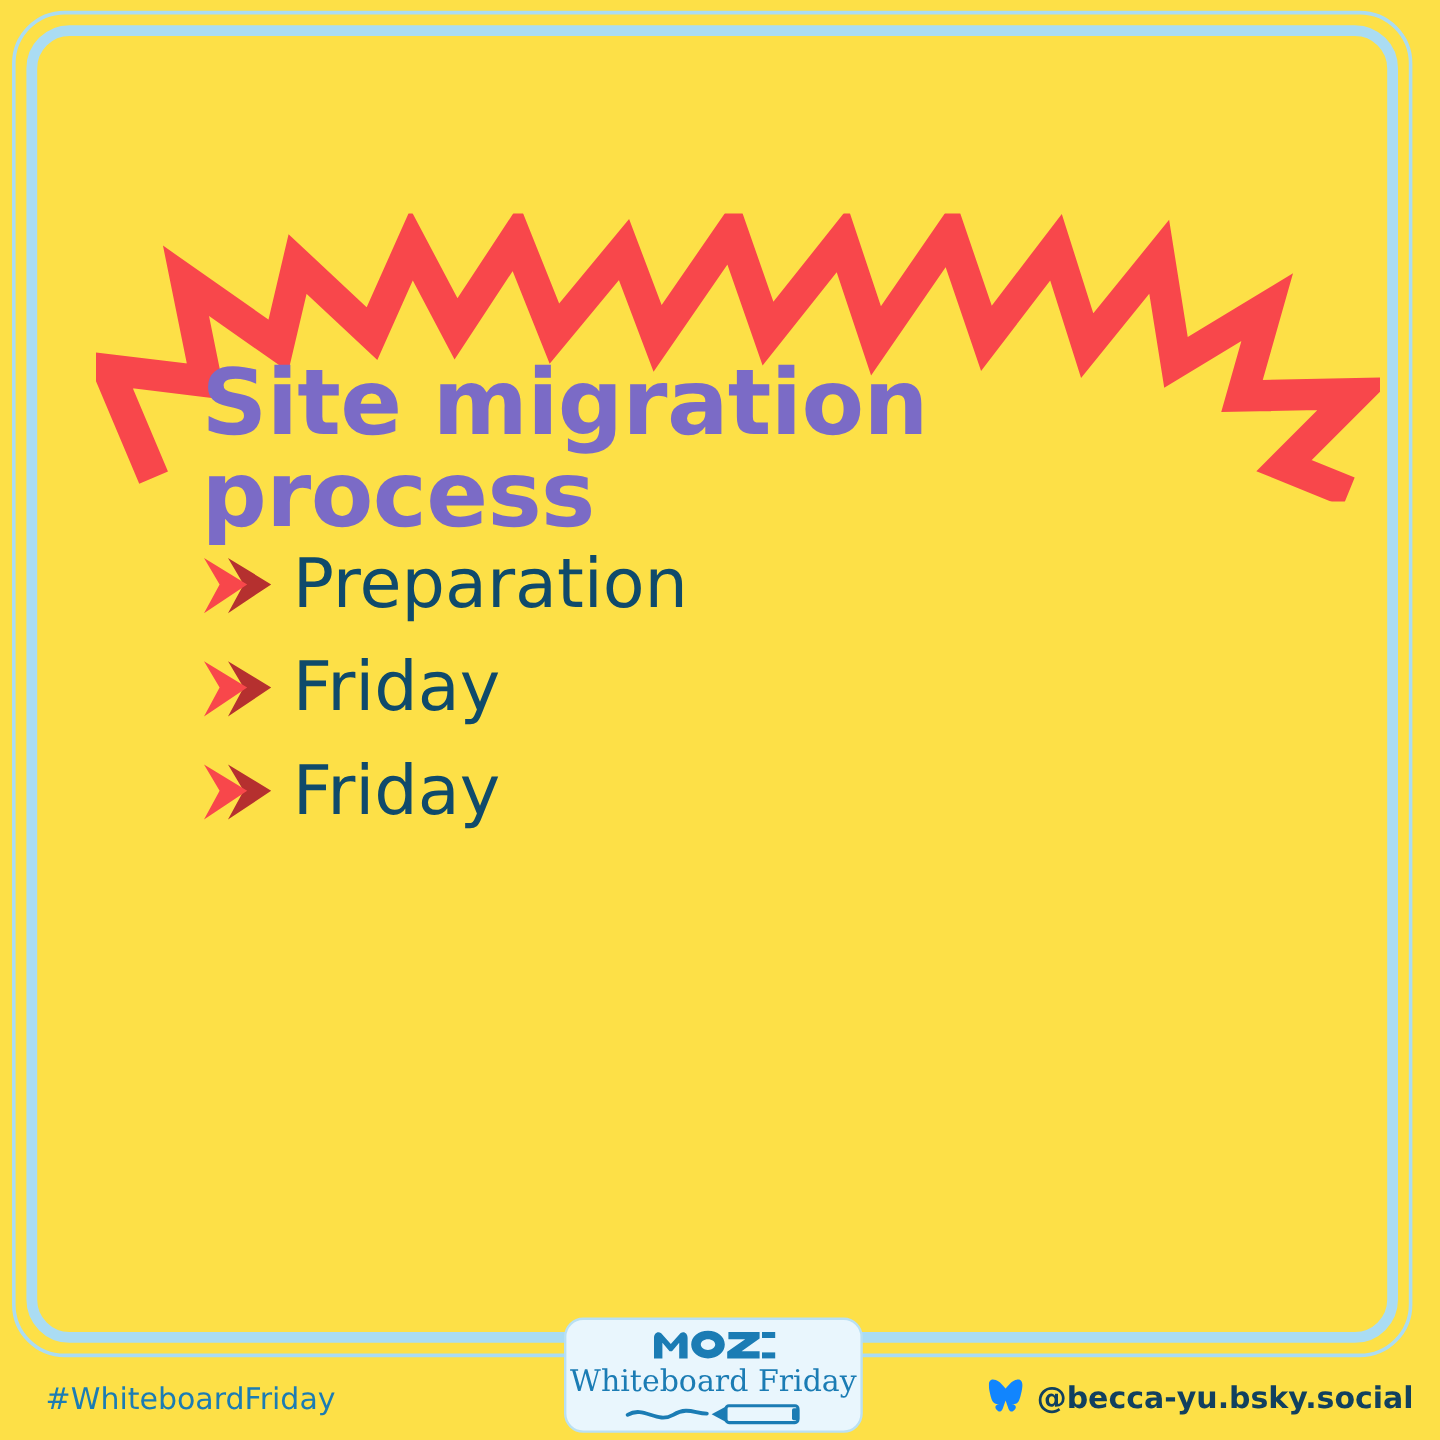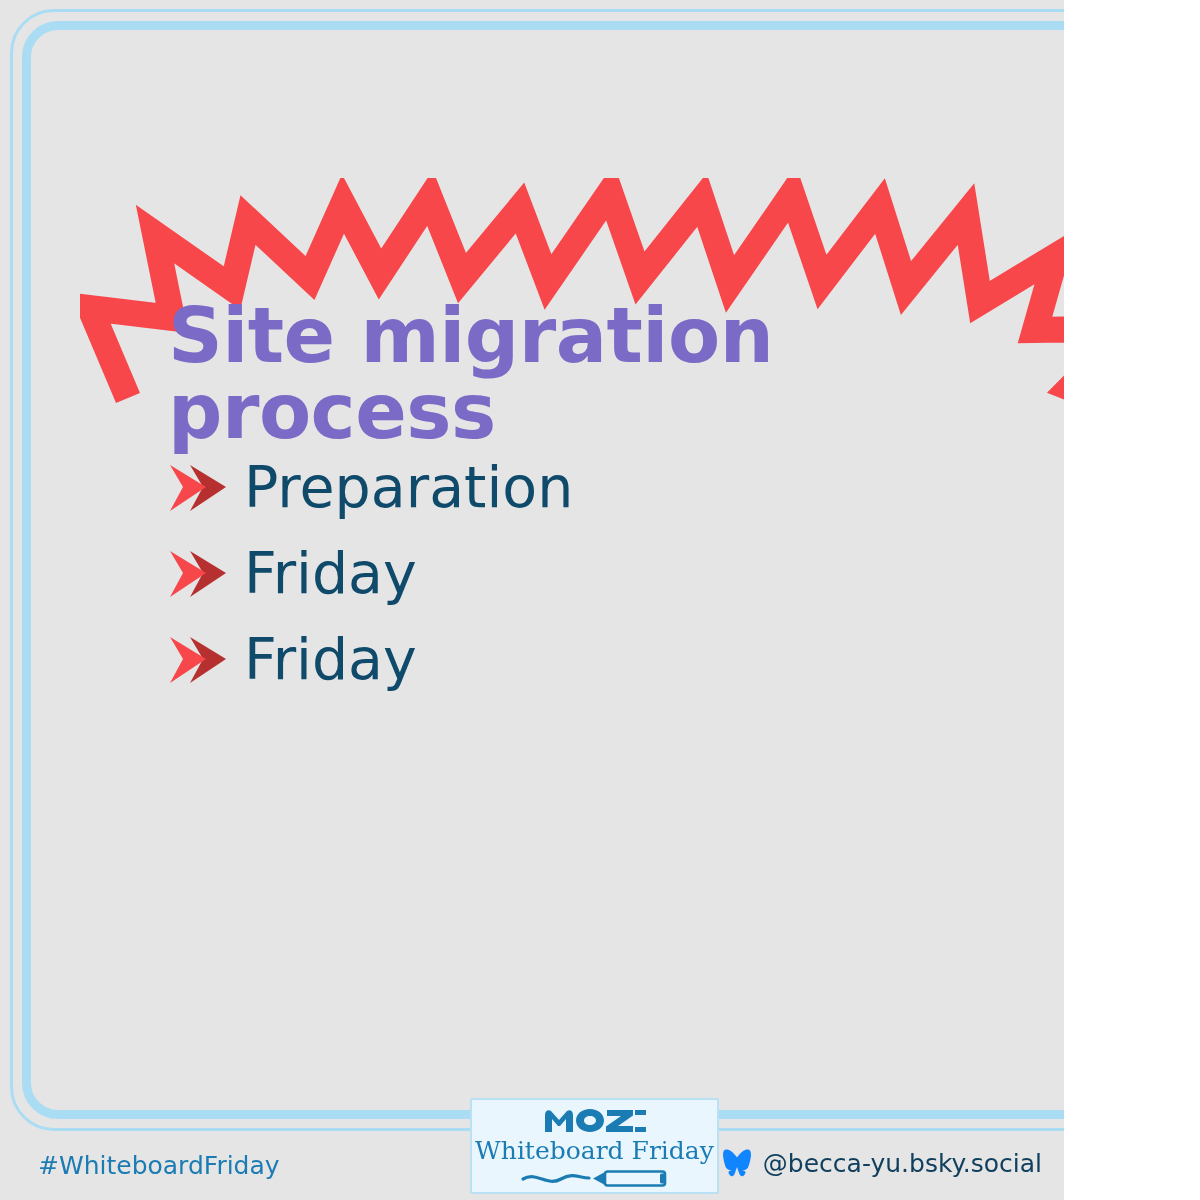--- a/index.html
+++ b/index.html
@@ -8,23 +8,23 @@
     background: #ffffff;
   }
   body {
     width: 1200px;
     height: 1200px;
     font-family: "Liberation Sans", sans-serif;
     overflow: hidden;
   }
   #canvas {
     position: relative;
-    width: 1064px;
+    width: 1200px;
     height: 1200px;
-    background: #e5e5e5;
+    background: #fde047;
     overflow: hidden;
   }
 
   
   .frame-outer {
     position: absolute;
     left: 10px;
     top: 9px;
     width: 1167px;
     height: 1122px;
@@ -109,21 +109,23 @@
     color: #1b7cb4;
     font-family: "DejaVu Sans", "Liberation Sans", sans-serif;
     white-space: nowrap;
   }
 
   .handle {
     position: absolute;
     right: 22px;
     top: 1149px;
     display: flex;
+    align-items: center;
     gap: 6px;
+    font-weight: bold;
   }
   .butterfly-icon {
     width: 34px;
     height: 30px;
     display: block;
   }
   .handle-text {
     font-size: 25px;
     color: #11405f;
     font-family: "DejaVu Sans", "Liberation Sans", sans-serif;
@@ -132,21 +134,21 @@
 
   
   .moz-badge {
     position: absolute;
     left: 470px;
     top: 1098px;
     width: 249px;
     height: 96px;
     background: #e9f6fd;
     border: 2px solid #b9e0f3;
-    border-radius: 2px;
+    border-radius: 16px;
     box-sizing: border-box;
     display: flex;
     flex-direction: column;
     align-items: center;
     justify-content: flex-start;
     padding-top: 8px;
   }
   .moz-logo-svg {
     width: 104px;
     height: 26px;

